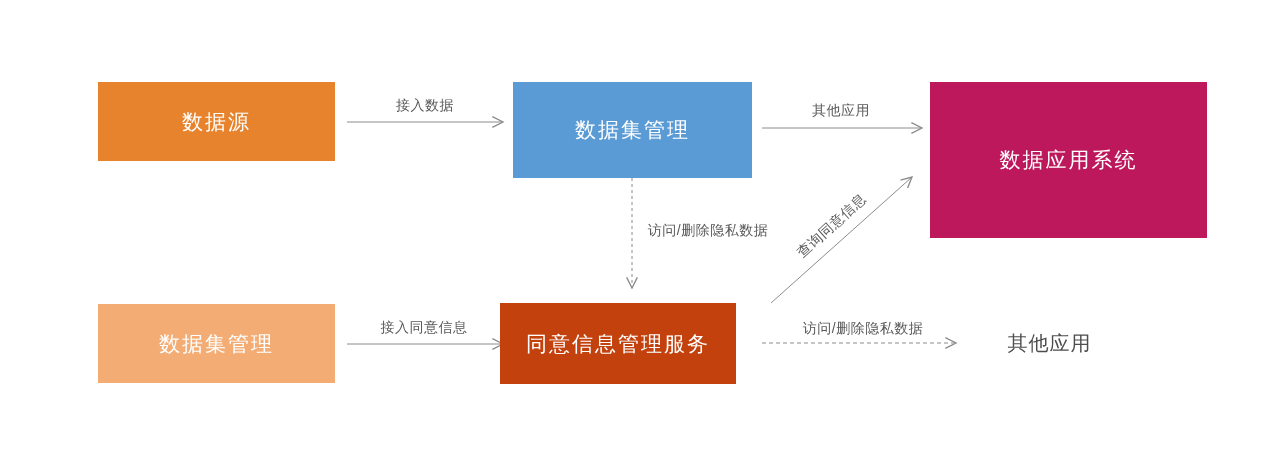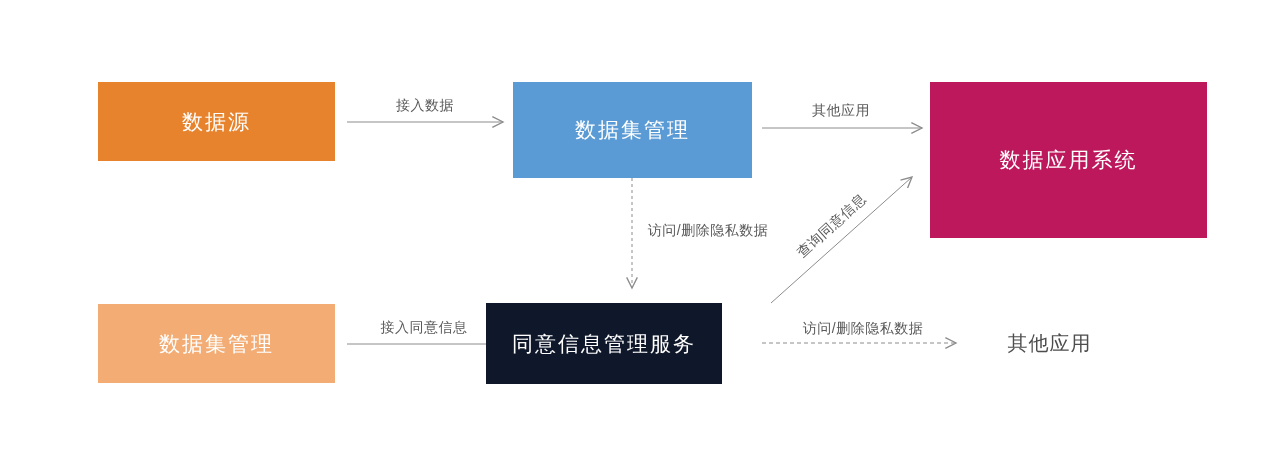--- a/index.html
+++ b/index.html
@@ -25,21 +25,21 @@
     color: #ffffff;
     font-size: 21px;
     letter-spacing: 2px;
     white-space: nowrap;
     box-sizing: border-box;
   }
   #n-data-source          { left:  98px; top:  82px; width: 237px; height:  79px; background: #E7832C; }
   #n-dataset-management   { left: 513px; top:  82px; width: 239px; height:  96px; background: #5B9BD5; }
   #n-data-app-system      { left: 930px; top:  82px; width: 277px; height: 156px; background: #be185d; }
   #n-consent-collection   { left:  98px; top: 304px; width: 237px; height:  79px; background: #F2AC74; }
-  #n-consent-mgmt-service { left: 486px; top: 303px; width: 236px; height:  81px; background: #0f172a; font-family: Liberation Serif, serif; }
+  #n-consent-mgmt-service { left: 500px; top: 303px; width: 236px; height:  81px; background: #c2410c; font-family: Liberation Serif, serif; }
   #n-other-applications   { left: 971px; top: 318px; width: 157px; height:  50px; background: #ffffff;
                             color: #4D4D4D; font-size: 20px; letter-spacing: 1px; }
   .edge-label {
     position: absolute;
     transform: translate(-50%, -50%);
     color: #595959;
     font-size: 14px;
     white-space: nowrap;
     letter-spacing: 0.5px;
   }

